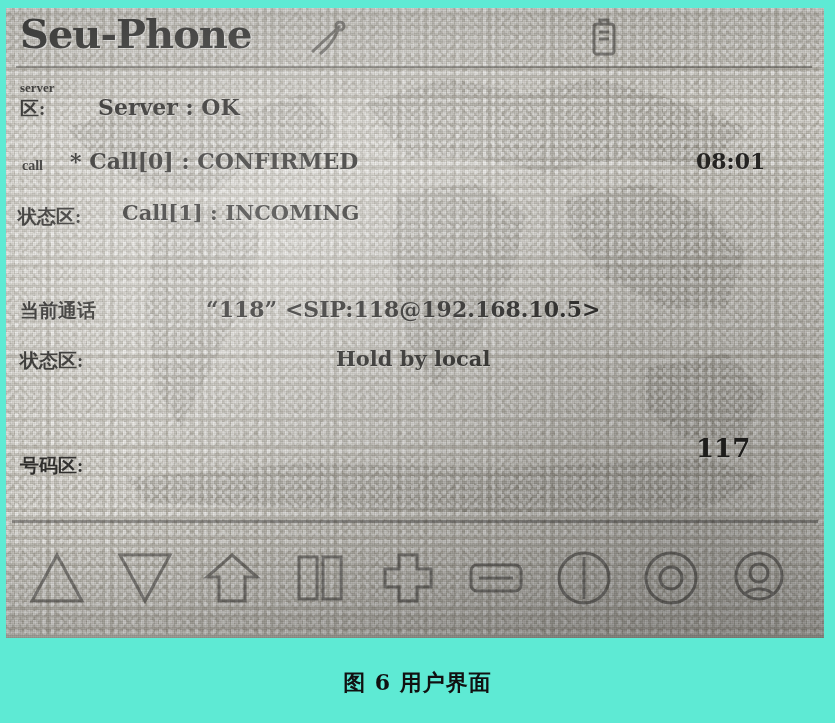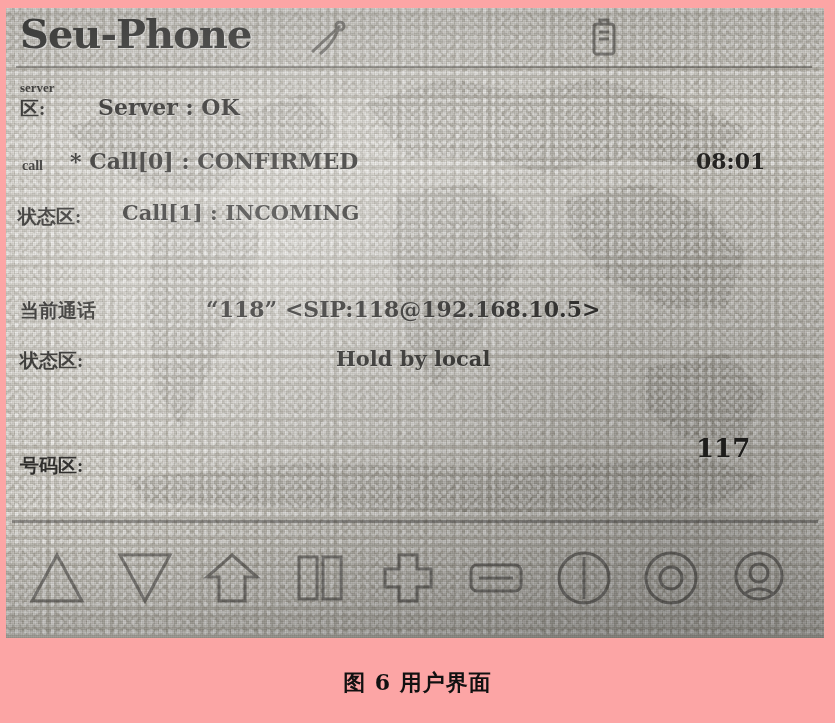--- a/index.html
+++ b/index.html
@@ -11,21 +11,21 @@
     width: 835px;
     height: 723px;
     font-family: "Liberation Serif", serif;
     overflow: hidden;
   }
 
   #page {
     position: relative;
     width: 835px;
     height: 723px;
-    background: #fca5a5;
+    background: #5eead4;
   }
 
   
   #phone-ui {
     position: absolute;
     left: 6px;
     top: 8px;
     width: 818px;
     height: 630px;
     background-color: #b9b6ae;

